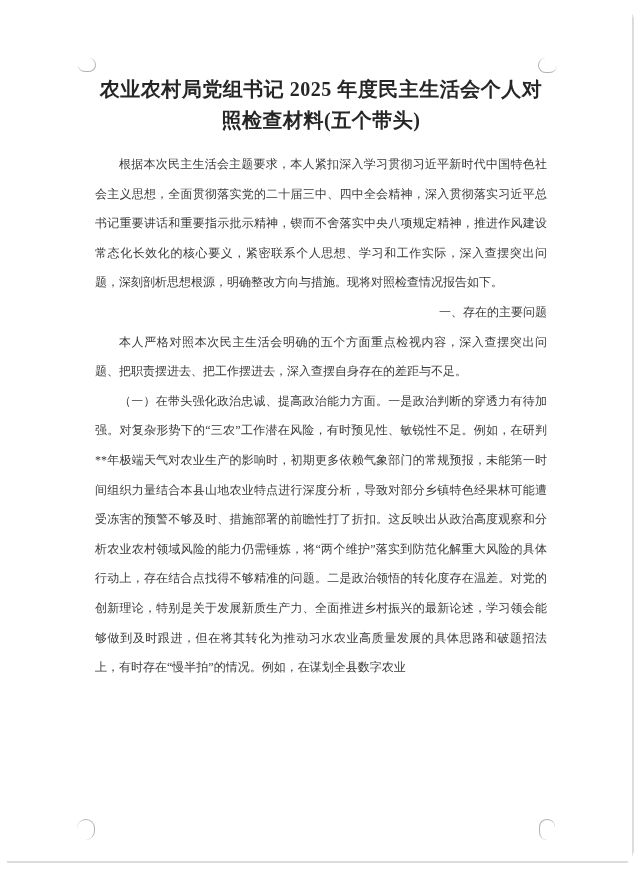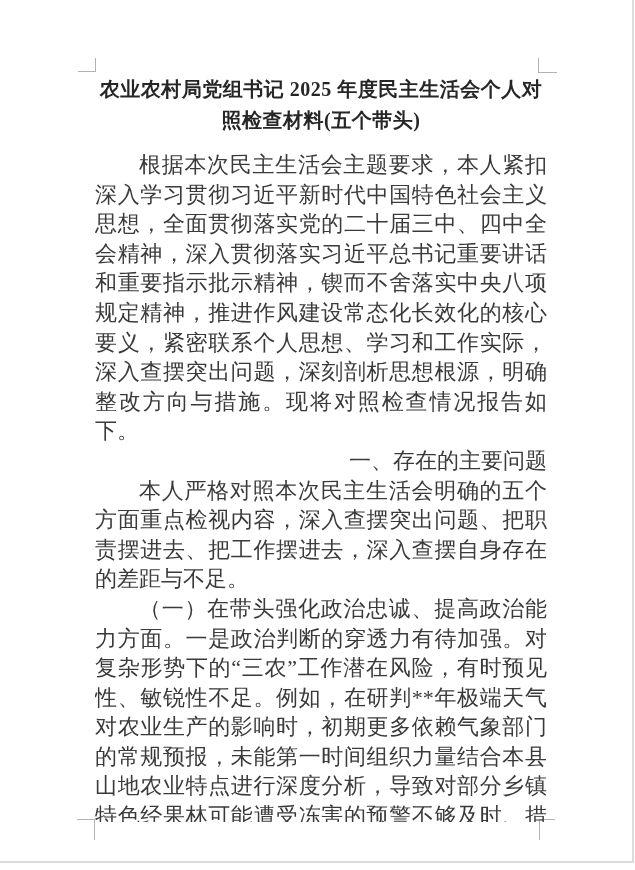--- a/index.html
+++ b/index.html
@@ -1,15 +1,15 @@
 <!DOCTYPE html>
 <html><head>
 <meta charset="utf-8">
 <style>
-  * { margin: 0; padding: 0; box-sizing: border-box; }
+  * { margin: 0; padding: 0; box-sizing: border-box; border-radius: 25px; }
   html, body { background: #ffffff; }
   .page {
     position: relative;
     width: 635px;
     height: 870px;
     background: #ffffff;
     overflow: hidden;
     font-family: "Liberation Serif", "DejaVu Serif", serif;
   }
   .page-edge-right {
@@ -57,21 +57,21 @@
     font-size: 20px;
     font-weight: bold;
     text-align: center;
     line-height: 31px;
     color: #262626;
     letter-spacing: 0.5px;
     margin-bottom: 14px;
     font-family: "Liberation Serif", "DejaVu Serif", serif;
   }
   .body-para, .section-heading {
-    font-size: 22px;
+    font-size: 12px;
     line-height: 29.6px;
     text-align: justify;
     text-justify: inter-character;
     text-indent: 2em;
     color: #3a3a3a;
     font-weight: normal;
     font-family: "Liberation Serif", "DejaVu Serif", serif;
   }
   .section-heading { text-align: right; }
 </style>

